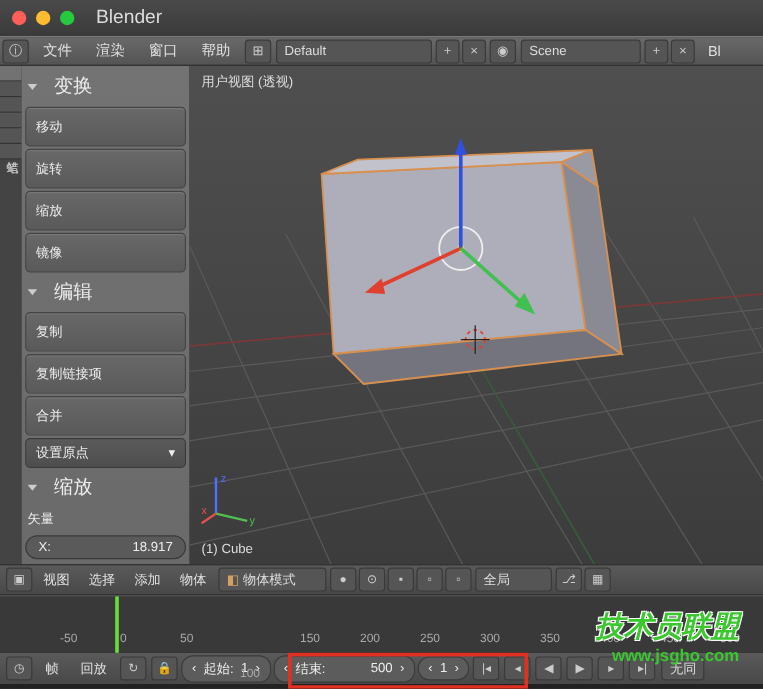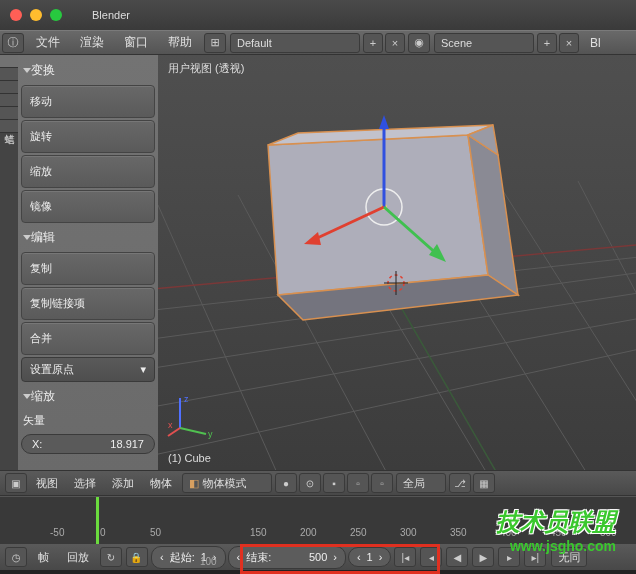--- a/index.html
+++ b/index.html
@@ -1,31 +1,31 @@
 <!DOCTYPE html>
 <html><head>
 <meta charset="utf-8">
 <style>
 *{margin:0;padding:0;box-sizing:border-box;font-family:sans-serif;user-select:none}
 body{background:#222;width:636px;height:574px;overflow:hidden;position:relative}
 .titlebar{height:30px;background:linear-gradient(#4a4a4a,#3a3a3a);display:flex;align-items:center;padding:0 10px;gap:8px}
 .tb-dot{width:12px;height:12px;border-radius:50%}
 .red{background:#ff5f56}.yel{background:#ffbd2e}.grn{background:#27c93f}
-.title{color:#ddd;font-size:11px;margin-left:22px}
+.title{color:#ddd;font-size:16px;margin-left:10px}
 .menubar{height:25px;background:linear-gradient(#696969,#545454);display:flex;align-items:center;border-top:1px solid #7a7a7a;border-bottom:1px solid #333}
 .micon{width:22px;height:20px;background:#555;border:1px solid #3a3a3a;border-radius:3px;margin:0 2px;display:flex;align-items:center;justify-content:center;color:#ccc;font-size:11px}
 .mitem{color:#e0e0e0;font-size:12px;padding:0 10px;cursor:pointer}
 .mdrop{background:#555;border:1px solid #3a3a3a;border-radius:3px;height:20px;display:flex;align-items:center;padding:0 6px;color:#ddd;font-size:11px;margin:12px 2px}
 .mbtn{width:20px;height:20px;background:#555;border:1px solid #3a3a3a;border-radius:3px;color:#ccc;display:flex;align-items:center;justify-content:center;font-size:11px;margin:0 1px}
 .main{display:flex;height:415px}
 .sidebar{width:18px;background:#444;display:flex;flex-direction:column}
 .stab{writing-mode:vertical-rl;color:#ccc;font-size:10px;padding:6px 2px;border-bottom:1px solid #333;background:#555;text-align:center}
 .stab.a{background:#727272}
 .toolpanel{width:140px;background:linear-gradient(#737373,#6a6a6a);padding:3px;overflow:hidden}
-.phead{color:#eee;font-size:12px;padding:4px 2px;display:flex;align-items:center;gap:0}
+.phead{color:#eee;font-size:16px;padding:4px 2px;display:flex;align-items:center;gap:14px}
 .tri{display:inline-block;width:0;height:0;border-left:4px solid transparent;border-right:4px solid transparent;border-top:5px solid #ccc}
 .pbtn{background:linear-gradient(#686868,#5a5a5a);border:1px solid #444;border-radius:4px;color:#eee;font-size:11px;padding:8px 8px;margin:2px 0;cursor:pointer;box-shadow:inset 0 1px 0 rgba(255,255,255,.1)}
 .pdrop{background:linear-gradient(#5a5a5a,#4e4e4e);border:1px solid #3a3a3a;border-radius:4px;color:#eee;font-size:11px;padding:4px 8px;margin:2px 0;display:flex;justify-content:space-between;align-items:center}
 .numfield{background:#5a5a5a;border:1px solid #3a3a3a;border-radius:10px;color:#eee;font-size:11px;padding:3px 10px;margin:2px 0;display:flex;justify-content:space-between}
 .viewport{flex:1;background:#4a4a4a;position:relative;overflow:hidden}
 .vplabel{position:absolute;top:6px;left:10px;color:#ddd;font-size:11px}
 .objlabel{position:absolute;bottom:6px;left:10px;color:#ddd;font-size:11px}
 .axiswidget{position:absolute;bottom:30px;left:10px}
 .vpheader{height:26px;background:linear-gradient(#5a5a5a,#484848);display:flex;align-items:center;padding:0 4px;border-top:1px solid #333;border-bottom:1px solid #333}
 .vhitem{color:#e0e0e0;font-size:11px;padding:0 8px;cursor:pointer}
@@ -176,21 +176,21 @@
   <div class="vhitem">视图</div>
   <div class="vhitem">选择</div>
   <div class="vhitem">添加</div>
   <div class="vhitem">物体</div>
   <div class="mdrop" style="width:90px"><span style="color:#d8a060">◧</span>&nbsp;<span>物体模式</span></div>
   <div class="vhbtn">●</div>
   <div class="vhbtn">⊙</div>
   <div class="vhbtn">▪</div>
   <div class="vhbtn">▫</div>
   <div class="vhbtn">▫</div>
-  <div class="mdrop" style="width:50px">
+  <div class="mdrop" style="width:64px">
       <span>全局</span>
     </div>
   <div class="vhbtn">⎇</div>
   <div class="vhbtn">▦</div>
 </div>
 
 <div class="timeline">
   <div class="tlgreen"></div>
   <div id="ticks">
       <div class="tltick" style="left: 50px;">-50</div>

